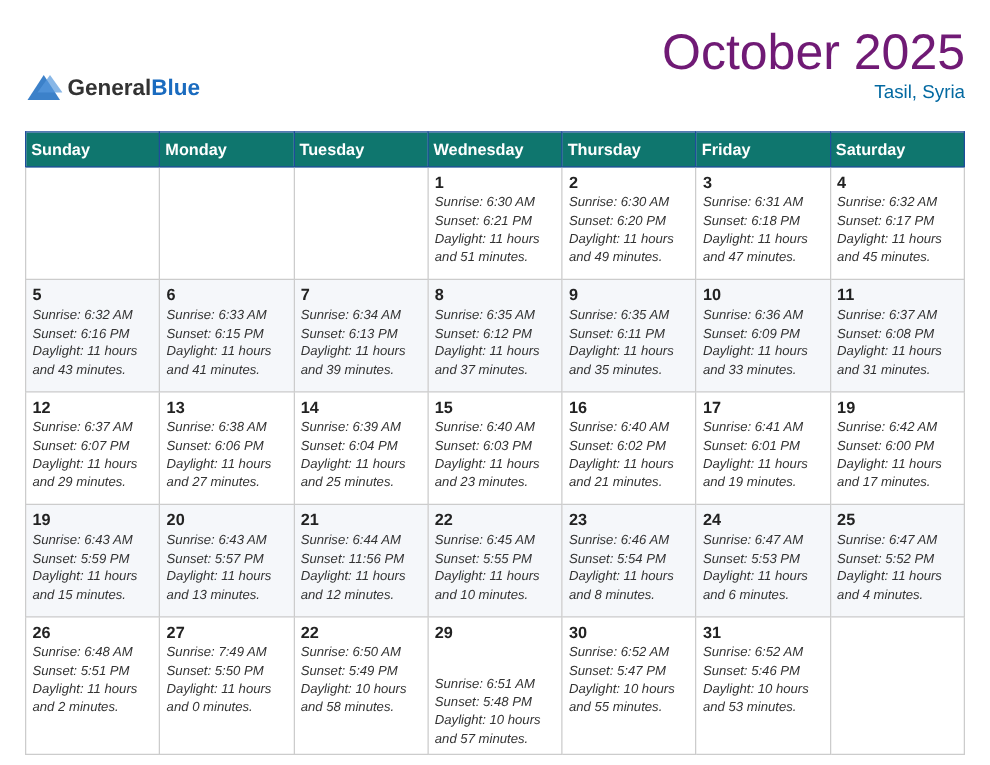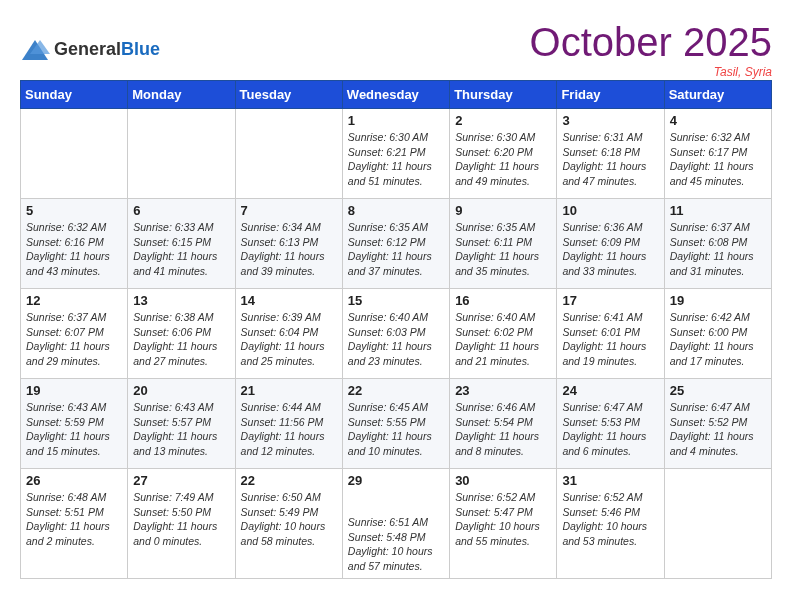--- a/index.html
+++ b/index.html
@@ -6,52 +6,51 @@
     body {
       font-family: Arial, sans-serif;
       background: #fff;
       width: 792px;
       min-height: 612px;
       padding: 20px;
     }
     .header {
       display: flex;
       justify-content: space-between;
-      align-items: center;
-      margin-bottom: 1px;
+      align-items: flex-end;
+      margin-bottom: 23px;
     }
     .logo {
       display: flex;
       align-items: center;
       gap: 4px;
     }
     .logo-icon {
       width: 30px;
       height: 24px;
     }
     .title-block {
       text-align: right;
     }
     .month-title {
       font-size: 40px;
       font-weight: normal;
       color: #701a75;
     }
     .location-title {
-      font-size: 12px;
-      color: #ef4444;
-      font-style: italic;
+      font-size: 15px;
+      color: #0369a1;
     }
     .calendar-table {
       width: 100%;
       border-collapse: collapse;
       table-layout: fixed;
     }
     .calendar-table th {
-      background-color: #1d4ed8;
+      background-color: #0f766e;
       color: #fff;
       padding: 6px 4px;
       font-size: 13px;
       text-align: left;
       border: 1px solid #1e4d9b;
     }
     .calendar-table td {
       vertical-align: top;
       padding: 4px 5px;
       border: 1px solid #ccc;

